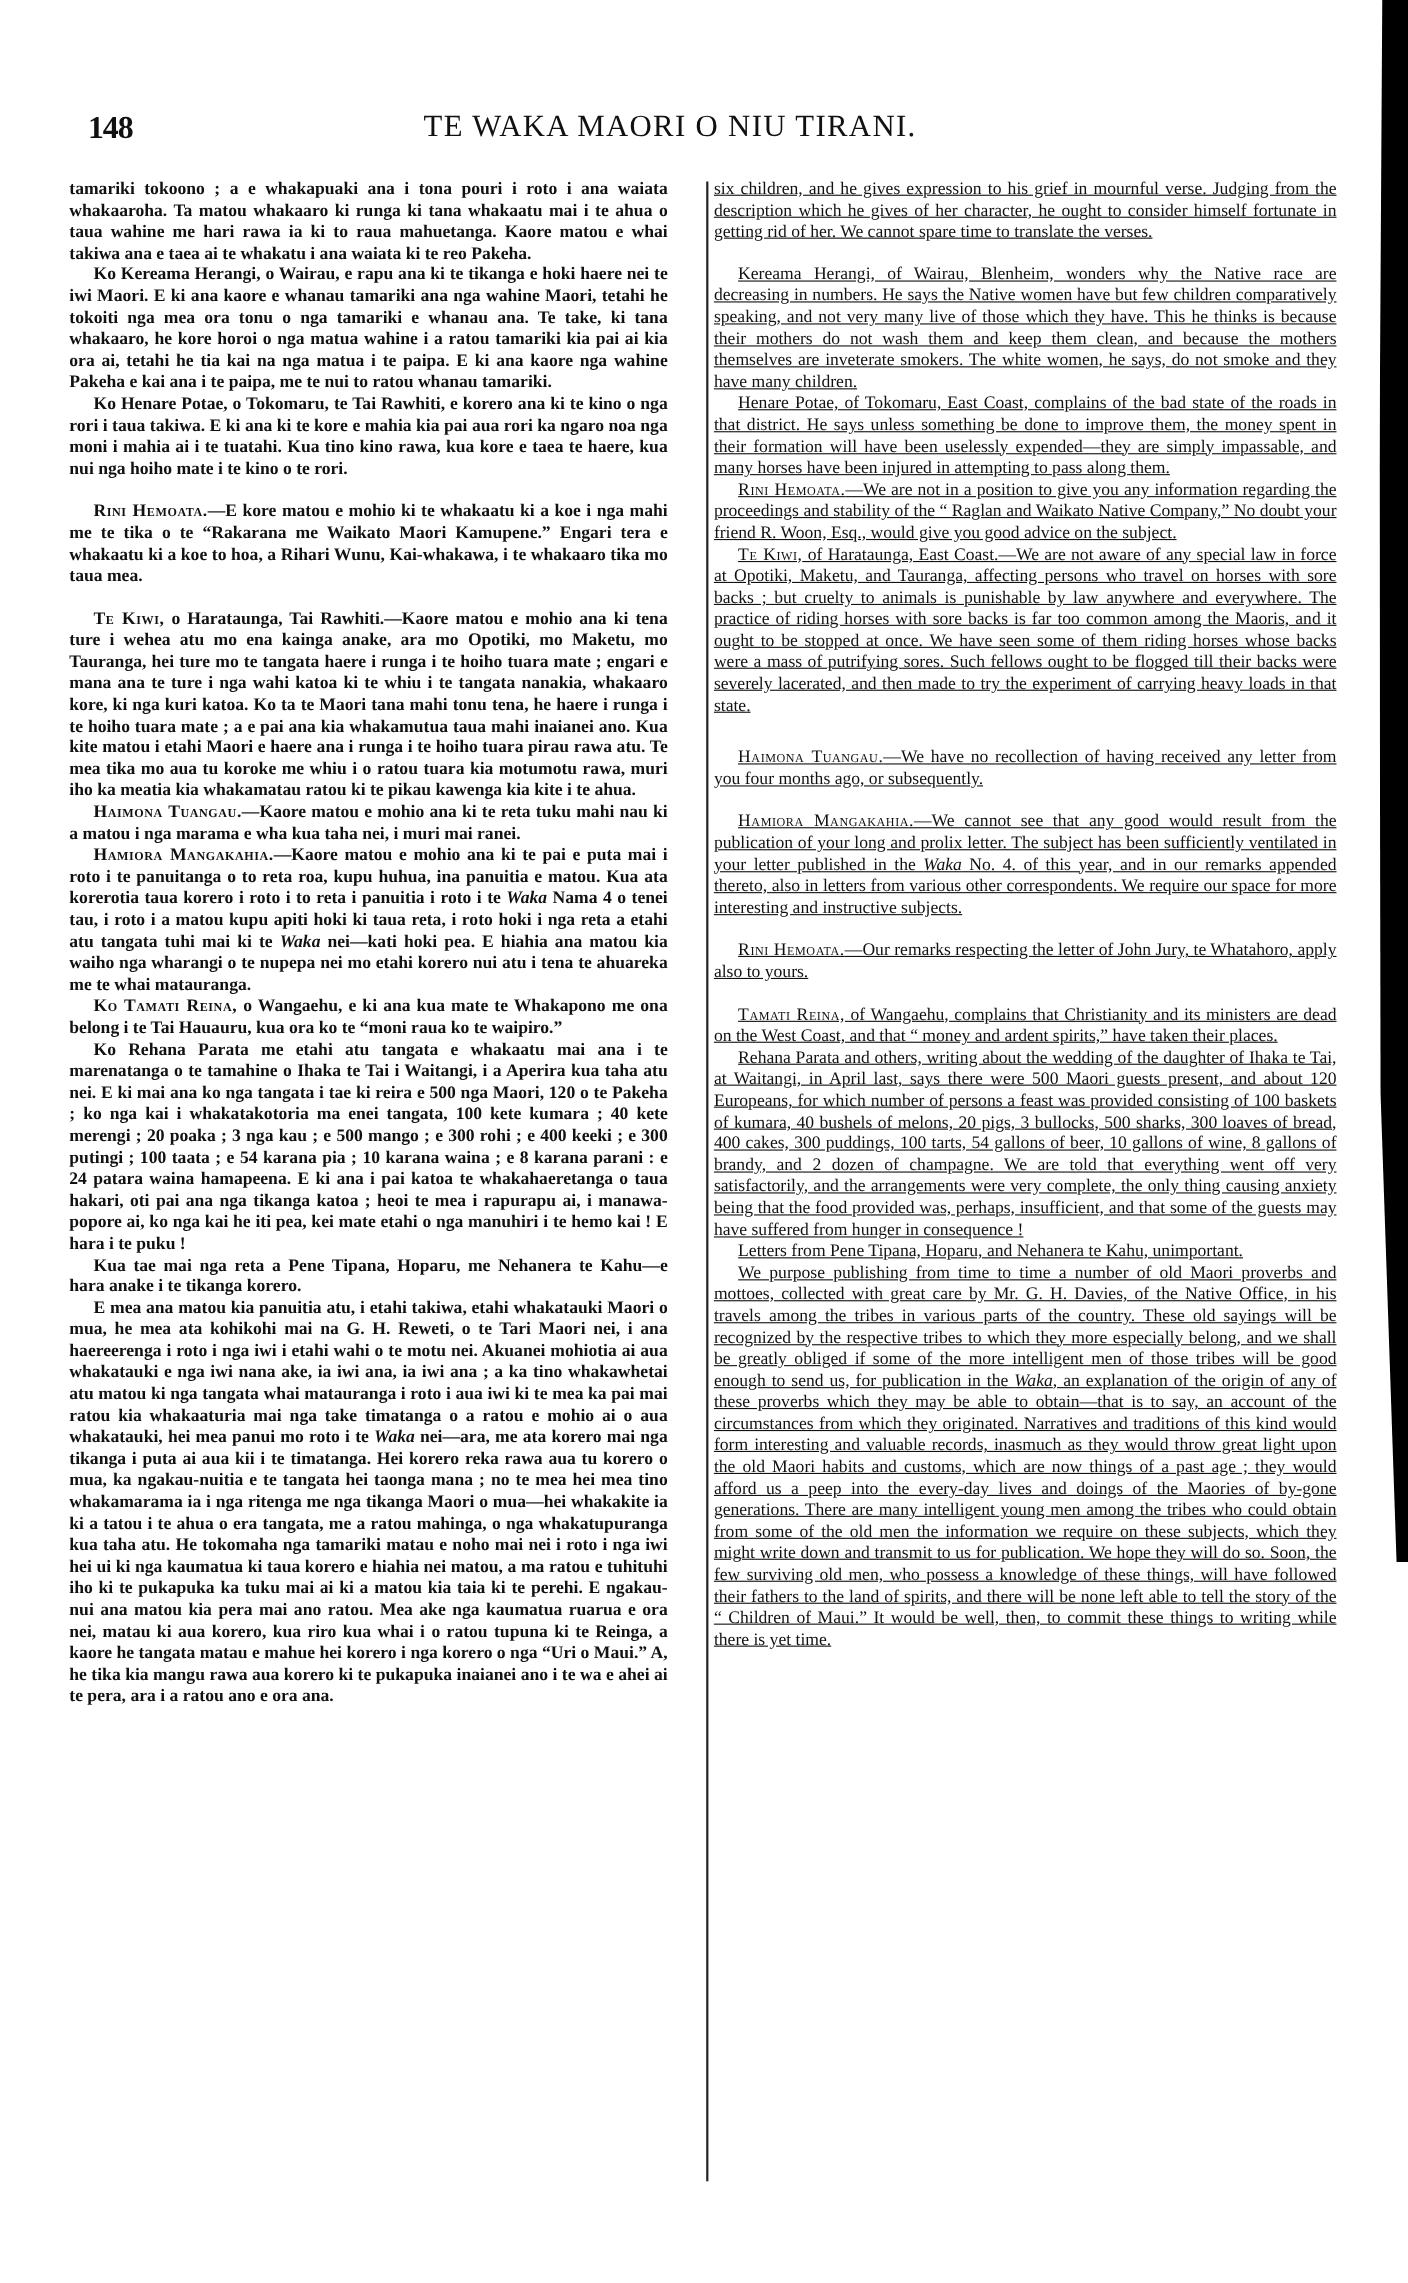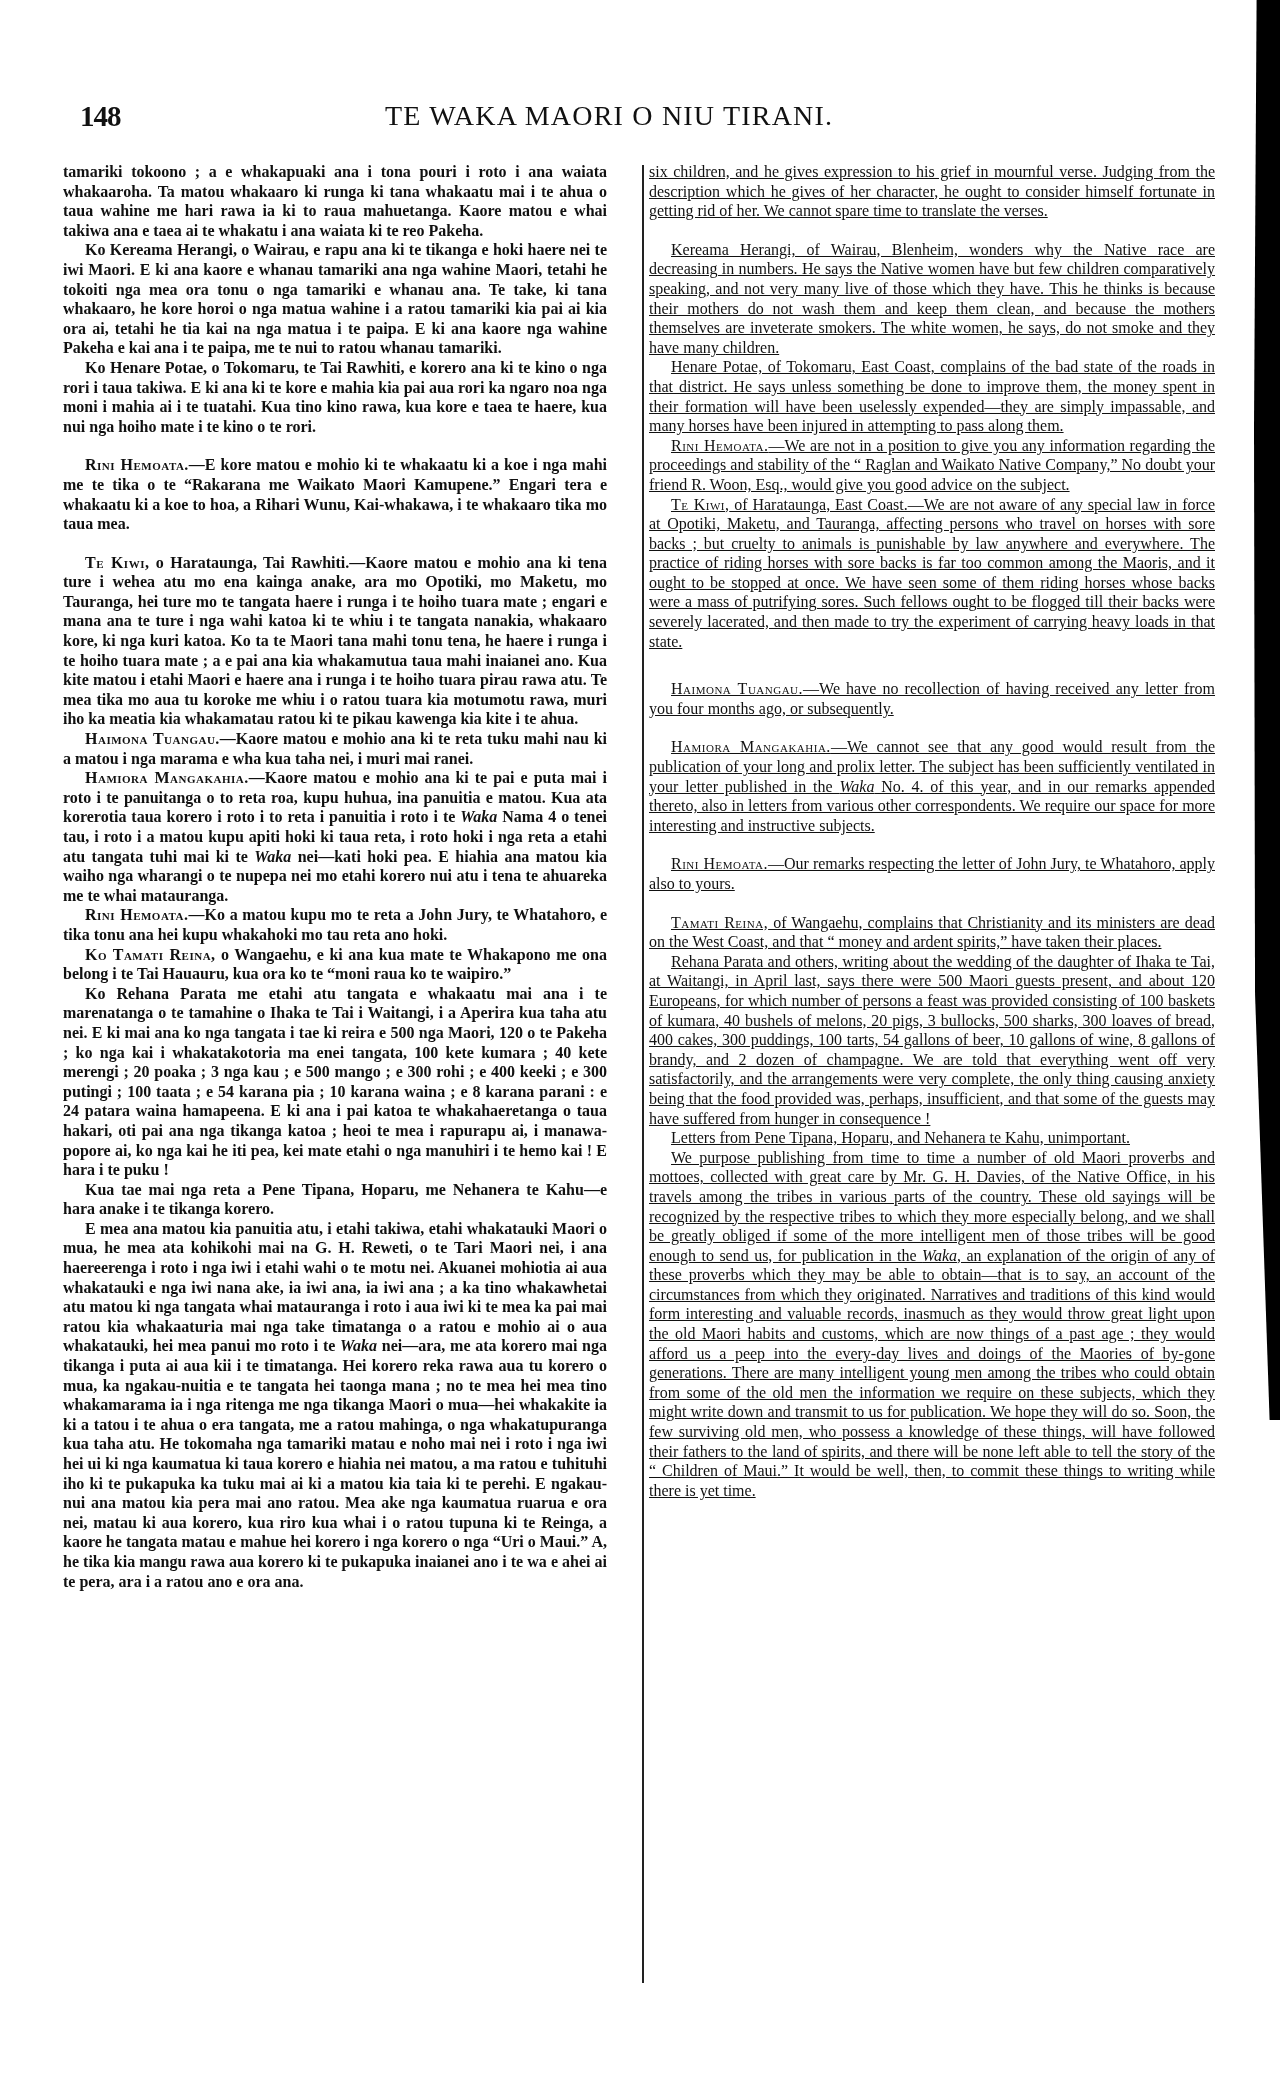--- a/index.html
+++ b/index.html
@@ -51,21 +51,20 @@
 </div>
 
 <div class="col col-left" id="col-left">
     <p class="para" style="text-indent: 0px;"><span>tamariki tokoono ; a e whakapuaki ana i tona pouri i roto i ana waiata whakaaroha.  Ta matou whakaaro ki runga ki tana whakaatu mai i te ahua o taua wahine me hari rawa ia ki to raua mahuetanga.  Kaore matou e whai takiwa ana e taea ai te whakatu i ana waiata ki te reo Pakeha.</span></p>
     <p class="para"><span>Ko Kereama Herangi, o Wairau, e rapu ana ki te tikanga e hoki haere nei te iwi Maori.  E ki ana kaore e whanau tamariki ana nga wahine Maori, tetahi he tokoiti nga mea ora tonu o nga tamariki e whanau ana.  Te take, ki tana whakaaro, he kore horoi o nga matua wahine i a ratou tamariki kia pai ai kia ora ai, tetahi he tia kai na nga matua i te paipa.  E ki ana kaore nga wahine Pakeha e kai ana i te paipa, me te nui to ratou whanau tamariki.</span></p>
     <p class="para"><span>Ko Henare Potae, o Tokomaru, te Tai Rawhiti, e korero ana ki te kino o nga rori i taua takiwa.  E ki ana ki te kore e mahia kia pai aua rori ka ngaro noa nga moni i mahia ai i te tuatahi.  Kua tino kino rawa, kua kore e taea te haere, kua nui nga hoiho mate i te kino o te rori.</span></p>
     <p class="para gap"><span class="sc">Rini Hemoata.</span><span>—E kore matou e mohio ki te whakaatu ki a koe i nga mahi me te tika o te “Rakarana me Waikato Maori Kamupene.”  Engari tera e whakaatu ki a koe to hoa, a Rihari Wunu, Kai-whakawa, i te whakaaro tika mo taua mea.</span></p>
     <p class="para gap"><span class="sc">Te Kiwi,</span><span> o Harataunga, Tai Rawhiti.—Kaore matou e mohio ana ki tena ture i wehea atu mo ena kainga anake, ara mo Opotiki, mo Maketu, mo Tauranga, hei ture mo te tangata haere i runga i te hoiho tuara mate ; engari e mana ana te ture i nga wahi katoa ki te whiu i te tangata nanakia, whakaaro kore, ki nga kuri katoa.  Ko ta te Maori tana mahi tonu tena, he haere i runga i te hoiho tuara mate ; a e pai ana kia whakamutua taua mahi inaianei ano.  Kua kite matou i etahi Maori e haere ana i runga i te hoiho tuara pirau rawa atu.  Te mea tika mo aua tu koroke me whiu i o ratou tuara kia motumotu rawa, muri iho ka meatia kia whakamatau ratou ki te pikau kawenga kia kite i te ahua.</span></p>
     <p class="para"><span class="sc">Haimona Tuangau.</span><span>—Kaore matou e mohio ana ki te reta tuku mahi nau ki a matou i nga marama e wha kua taha nei, i muri mai ranei.</span></p>
     <p class="para"><span class="sc">Hamiora Mangakahia.</span><span>—Kaore matou e mohio ana ki te pai e puta mai i roto i te panuitanga o to reta roa, kupu huhua, ina panuitia e matou.  Kua ata korerotia taua korero i roto i to reta i panuitia i roto i te </span><span class="it">Waka</span><span> Nama 4 o tenei tau, i roto i a matou kupu apiti hoki ki taua reta, i roto hoki i nga reta a etahi atu tangata tuhi mai ki te </span><span class="it">Waka</span><span> nei—kati hoki pea.  E hiahia ana matou kia waiho nga wharangi o te nupepa nei mo etahi korero nui atu i tena te ahuareka me te whai matauranga.</span></p>
-    <p class="para"><span class="sc">Rini Hemoata.</span><span>—Ko a matou kupu mo te reta a John Jury, te Whatahoro, e tika tonu ana hei kupu whakahoki mo tau reta ano hoki.</span></p>
     <p class="para"><span class="sc">Ko Tamati Reina,</span><span> o Wangaehu, e ki ana kua mate te Whakapono me ona belong i te Tai Hauauru, kua ora ko te “moni raua ko te waipiro.”</span></p>
     <p class="para"><span>Ko Rehana Parata me etahi atu tangata e whakaatu mai ana i te marenatanga o te tamahine o Ihaka te Tai i Waitangi, i a Aperira kua taha atu nei.  E ki mai ana ko nga tangata i tae ki reira e 500 nga Maori, 120 o te Pakeha ; ko nga kai i whakatakotoria ma enei tangata, 100 kete kumara ; 40 kete merengi ; 20 poaka ; 3 nga kau ; e 500 mango ; e 300 rohi ; e 400 keeki ; e 300 putingi ; 100 taata ; e 54 karana pia ; 10 karana waina ; e 8 karana parani : e 24 patara waina hamapeena.   E ki ana i pai katoa te whakahaeretanga o taua hakari, oti pai ana nga tikanga katoa ; heoi te mea i rapurapu ai, i manawa-popore ai, ko nga kai he iti pea, kei mate etahi o nga manuhiri i te hemo kai !   E hara i te puku !</span></p>
     <p class="para"><span>Kua tae mai nga reta a Pene Tipana, Hoparu, me Nehanera te Kahu—e hara anake i te tikanga korero.</span></p>
     <p class="para"><span>E mea ana matou kia panuitia atu, i etahi takiwa, etahi whakatauki Maori o mua, he mea ata kohikohi mai na G. H. Reweti, o te Tari Maori nei, i ana haereerenga i roto i nga iwi i etahi wahi o te motu nei.   Akuanei mohiotia ai aua whakatauki e nga iwi nana ake, ia iwi ana, ia iwi ana ; a ka tino whakawhetai atu matou ki nga tangata whai matauranga i roto i aua iwi ki te mea ka pai mai ratou kia whakaaturia mai nga take timatanga o a ratou e mohio ai o aua whakatauki, hei mea panui mo roto i te </span><span class="it">Waka</span><span> nei—ara, me ata korero mai nga tikanga i puta ai aua kii i te timatanga.   Hei korero reka rawa aua tu korero o mua, ka ngakau-nuitia e te tangata hei taonga mana ; no te mea hei mea tino whakamarama ia i nga ritenga me nga tikanga Maori o mua—hei whakakite ia ki a tatou i te ahua o era tangata, me a ratou mahinga, o nga whakatupuranga kua taha atu.   He tokomaha nga tamariki matau e noho mai nei i roto i nga iwi hei ui ki nga kaumatua ki taua korero e hiahia nei matou, a ma ratou e tuhituhi iho ki te pukapuka ka tuku mai ai ki a matou kia taia ki te perehi.  E ngakau-nui ana matou kia pera mai ano ratou.   Mea ake nga kaumatua ruarua e ora nei, matau ki aua korero, kua riro kua whai i o ratou tupuna ki te Reinga, a kaore he tangata matau e mahue hei korero i nga korero o nga “Uri o Maui.”   A, he tika kia mangu rawa aua korero ki te pukapuka inaianei ano i te wa e ahei ai te pera, ara i a ratou ano e ora ana.</span></p>
   </div>
 <div class="divider"></div>
 <div class="col col-right" id="col-right">
     <p class="para" style="text-indent: 0px;"><span>six children, and he gives expression to his grief in mournful verse.  Judging from the description which he gives of her character, he ought to consider himself fortunate in getting rid of her.   We cannot spare time to translate the verses.</span></p>
     <p class="para gap"><span>Kereama Herangi, of Wairau, Blenheim, wonders why the Native race are decreasing in numbers.  He says the Native women have but few children comparatively speaking, and not very many live of those which they have.  This he thinks is because their mothers do not wash them and keep them clean, and because the mothers themselves are inveterate smokers. The white women, he says, do not smoke and they have many children.</span></p>
     <p class="para"><span>Henare Potae, of Tokomaru, East Coast, complains of the bad state of the roads in that district.  He says unless something be done to improve them, the money spent in their formation will have been uselessly expended—they are simply impassable, and many horses have been injured in attempting to pass along them.</span></p>

